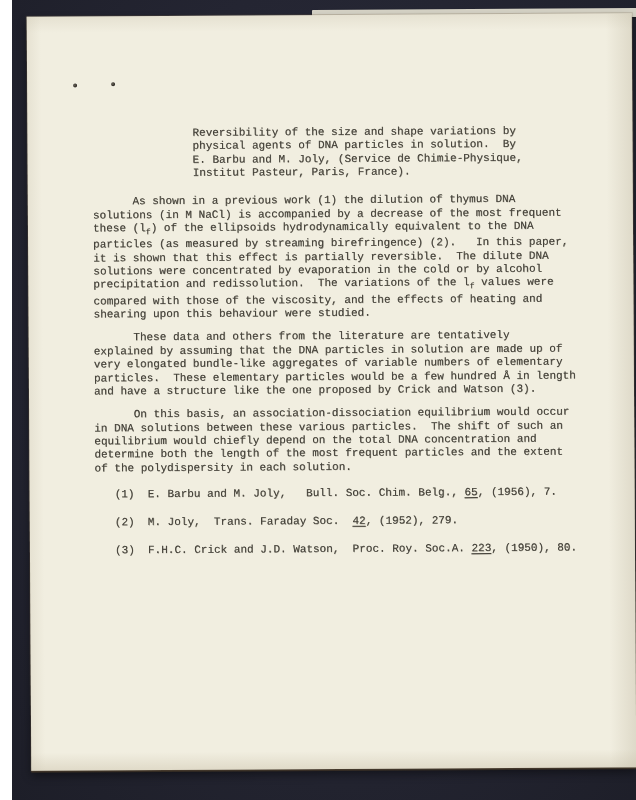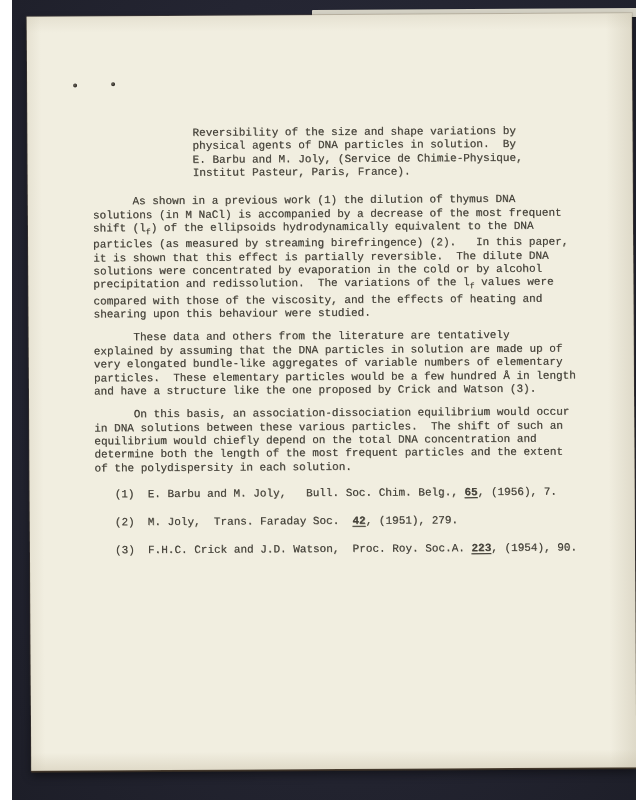--- a/index.html
+++ b/index.html
@@ -43,41 +43,41 @@
     position:absolute;left:65px;top:111px;width:505px;
     font-size:11px;line-height:13.35px;color:#45423a;
     text-shadow:0.35px 0.3px 0.2px rgba(62,58,48,.55);
   }
   .line{white-space:pre;}
   .block.title{margin-left:100px;margin-bottom:15px;}
   .block.para{margin-bottom:10px;}
   .block.refs{margin-left:20px;margin-top:13px;}
   .block.refs .line{margin-bottom:14.5px;}
   span.sub{font-size:8px;vertical-align:-3px;}
-  span.u{text-decoration:underline;text-underline-offset:2px;font-weight:bold;}
+  span.u{text-decoration:underline;text-underline-offset:2px;}
 </style>
 </head>
 <body>
 
 <div class="scene">
   <div class="under-sheet"></div>
   <div class="page">
     <div class="pinhole left"></div>
     <div class="pinhole right"></div>
     <div class="text-col">
         <div class="block title">
           <div class="line"><span>Reversibility of the size and shape variations by</span></div>
           <div class="line"><span>physical agents of DNA particles in solution.  By</span></div>
           <div class="line"><span>E. Barbu and M. Joly, (Service de Chimie-Physique,</span></div>
           <div class="line"><span>Institut Pasteur, Paris, France).</span></div>
         </div>
         <div class="block para">
           <div class="line"><span>      As shown in a previous work (1) the dilution of thymus DNA</span></div>
           <div class="line"><span>solutions (in M NaCl) is accompanied by a decrease of the most frequent</span></div>
-          <div class="line"><span>shift (l</span><span class="sub">f</span><span>) of the ellipsoids hydrodynamically equivalent to the DNA</span></div>
+          <div class="line"><span>these (l</span><span class="sub">f</span><span>) of the ellipsoids hydrodynamically equivalent to the DNA</span></div>
           <div class="line"><span>particles (as measured by streaming birefringence) (2).   In this paper,</span></div>
           <div class="line"><span>it is shown that this effect is partially reversible.  The dilute DNA</span></div>
           <div class="line"><span>solutions were concentrated by evaporation in the cold or by alcohol</span></div>
           <div class="line"><span>precipitation and redissolution.  The variations of the l</span><span class="sub">f</span><span> values were</span></div>
           <div class="line"><span>compared with those of the viscosity, and the effects of heating and</span></div>
           <div class="line"><span>shearing upon this behaviour were studied.</span></div>
         </div>
         <div class="block para">
           <div class="line"><span>      These data and others from the literature are tentatively</span></div>
           <div class="line"><span>explained by assuming that the DNA particles in solution are made up of</span></div>
@@ -87,18 +87,18 @@
         </div>
         <div class="block para">
           <div class="line"><span>      On this basis, an association-dissociation equilibrium would occur</span></div>
           <div class="line"><span>in DNA solutions between these various particles.  The shift of such an</span></div>
           <div class="line"><span>equilibrium would chiefly depend on the total DNA concentration and</span></div>
           <div class="line"><span>determine both the length of the most frequent particles and the extent</span></div>
           <div class="line"><span>of the polydispersity in each solution.</span></div>
         </div>
         <div class="block refs">
           <div class="line"><span>(1)  E. Barbu and M. Joly,   Bull. Soc. Chim. Belg., </span><span class="u">65</span><span>, (1956), 7.</span></div>
-          <div class="line"><span>(2)  M. Joly,  Trans. Faraday Soc.  </span><span class="u">42</span><span>, (1951), 279.</span></div>
-          <div class="line"><span>(3)  F.H.C. Crick and J.D. Watson,  Proc. Roy. Soc.A. </span><span class="u">223</span><span>, (1954), 90.</span></div>
+          <div class="line"><span>(2)  M. Joly,  Trans. Faraday Soc.  </span><span class="u">42</span><span>, (1952), 279.</span></div>
+          <div class="line"><span>(3)  F.H.C. Crick and J.D. Watson,  Proc. Roy. Soc.A. </span><span class="u">223</span><span>, (1950), 80.</span></div>
         </div>
       </div>
   </div>
 </div>
 
 </body></html>

